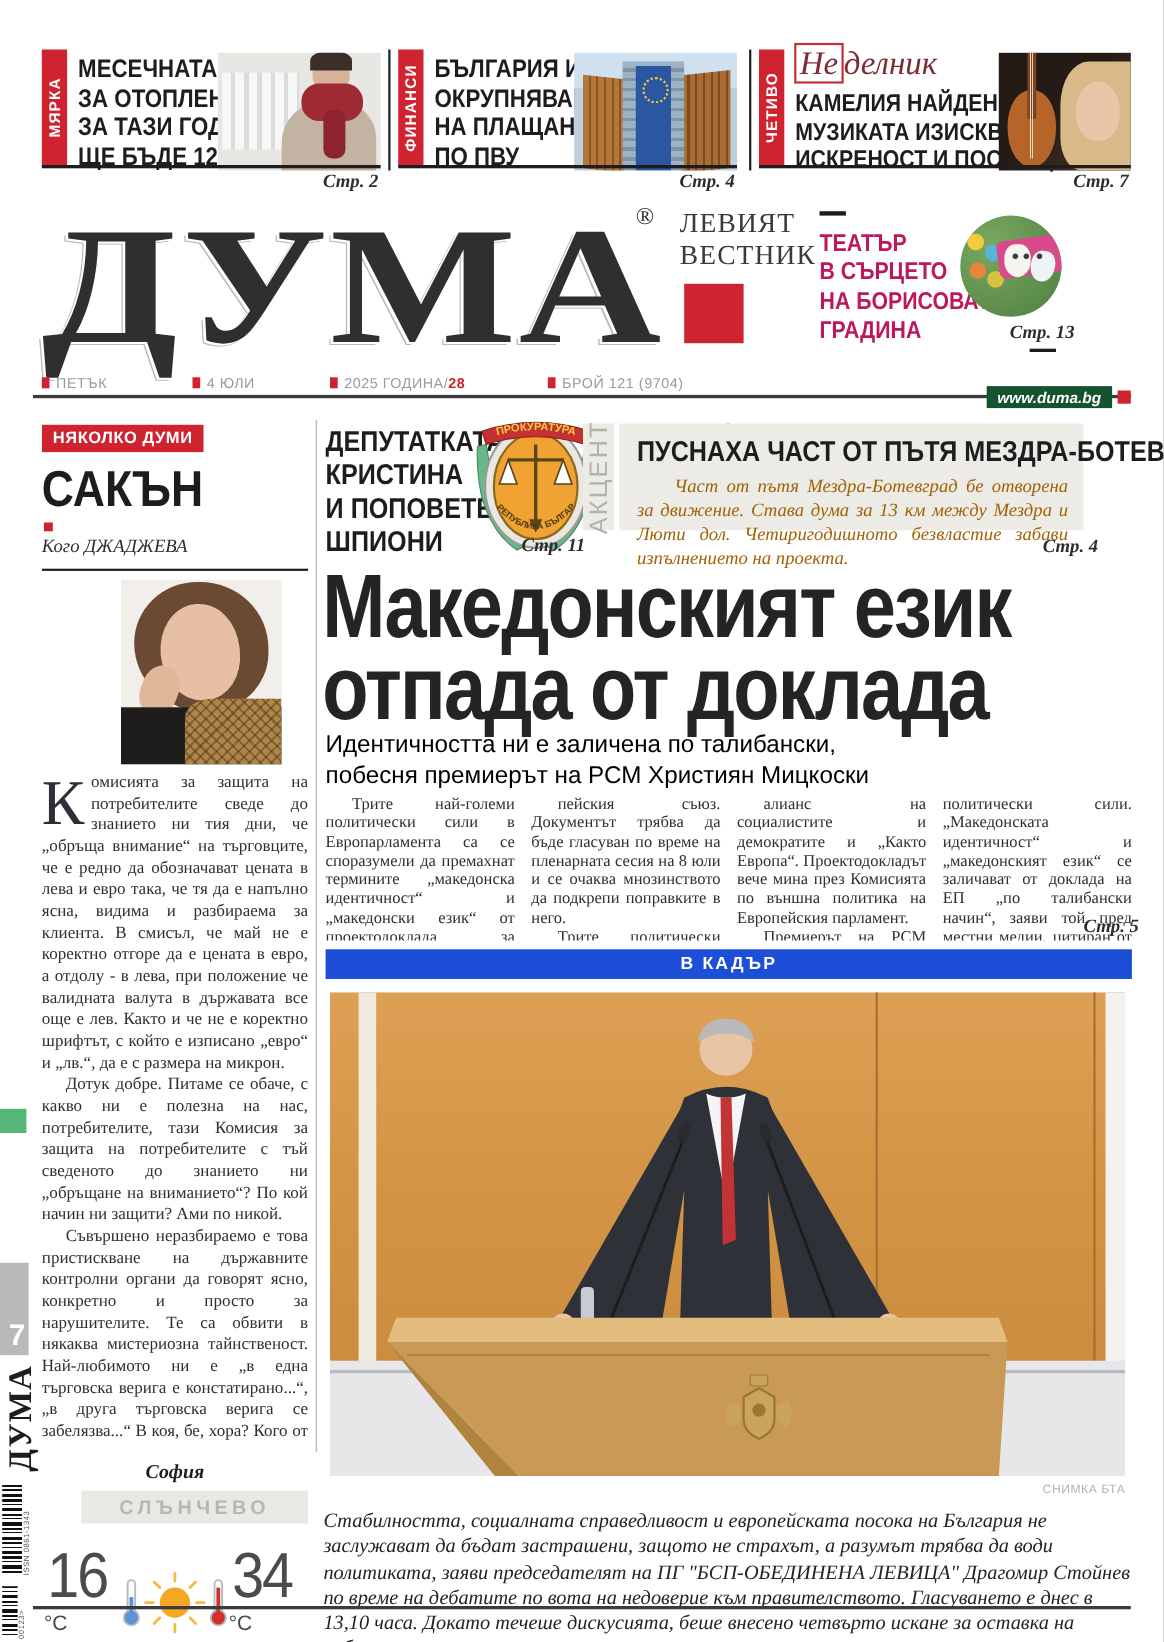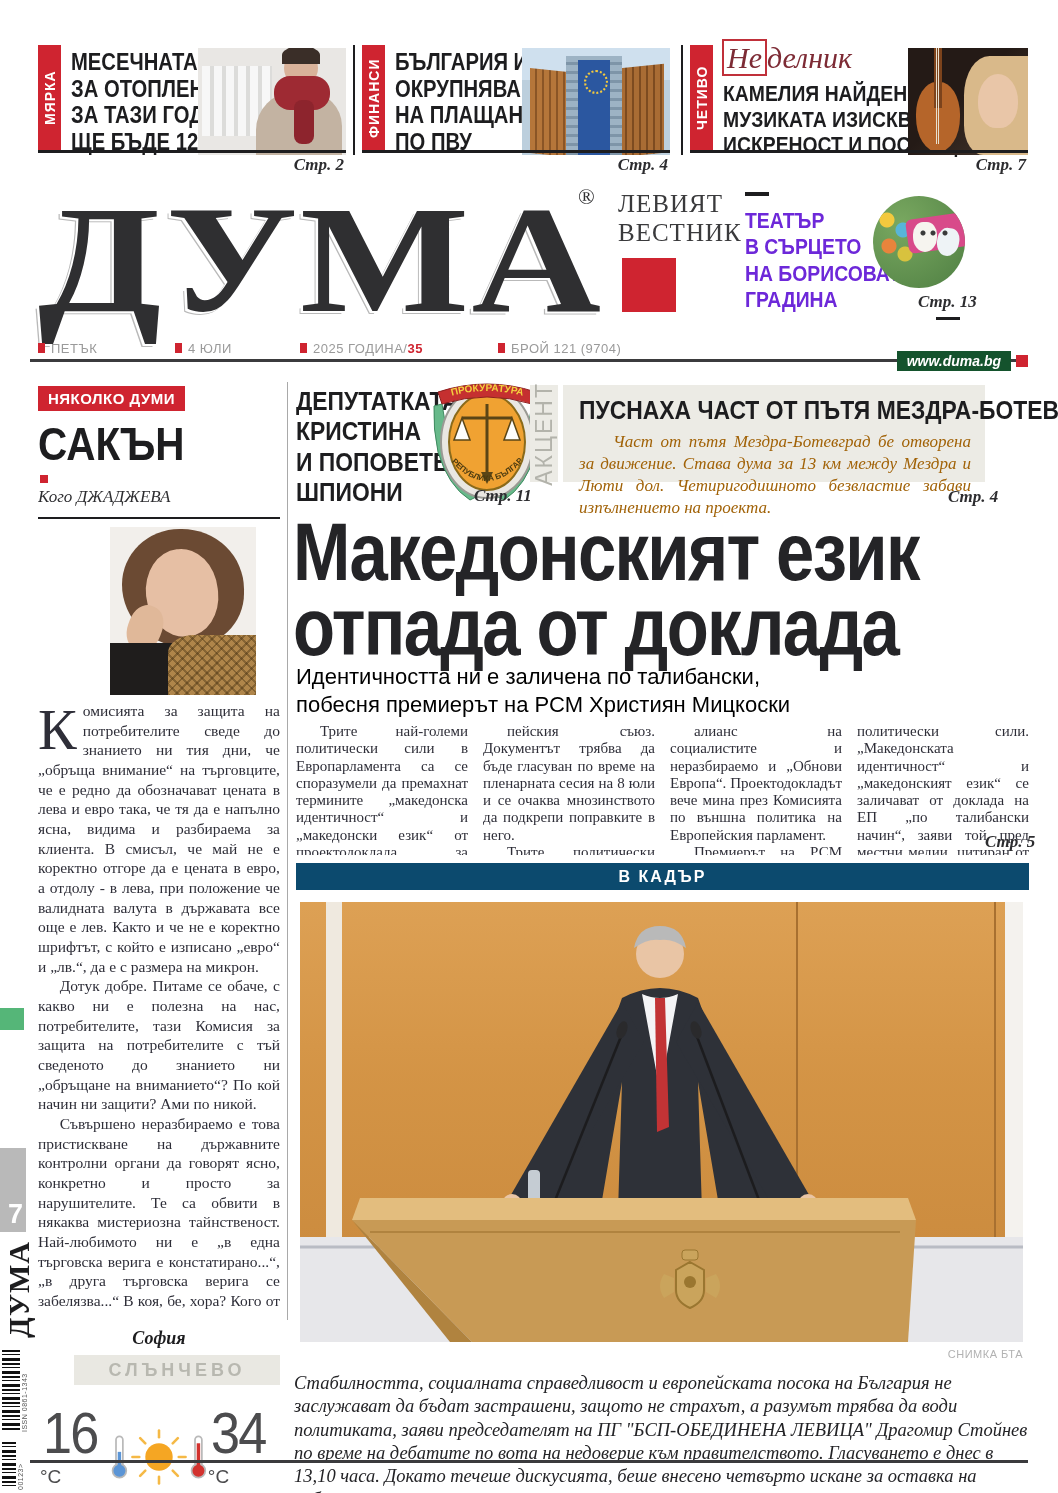--- a/index.html
+++ b/index.html
@@ -19,21 +19,21 @@
   .teaser-page{position:absolute;right:2px;bottom:0;}
   .tphoto{position:absolute;top:3px;height:107px;overflow:hidden;}
   .vdiv{position:absolute;top:45px;height:110px;width:2px;background:#1d1d1f;}
   
   .logo{font-family:"Liberation Serif",serif;font-weight:bold;font-size:152px;line-height:1;color:#2f2f31;
         letter-spacing:2px;display:inline-block;transform:scaleX(1.18);transform-origin:0 0;
         text-shadow:-2px 2px 0 #fff,-3px 3px 0 #b9b9b9;}
   .reg{font-family:"Liberation Serif",serif;font-size:22px;color:#2f2f31;}
   .tagline{font-family:"Liberation Serif",serif;font-size:25px;line-height:1.15;letter-spacing:1px;color:#3a3a3c;}
   .redsq{background:#cf2430;}
-  .promo-head{font-weight:bold;font-size:22px;line-height:1.2;color:#6d28d9;}
+  .promo-head{font-weight:bold;font-size:22px;line-height:1.2;color:#be185d;}
   .dash{background:#1d1d1f;}
   
   .info-item{position:absolute;top:341px;font-size:13px;color:#9a9a9a;letter-spacing:.5px;}
   .info-item i.sq{display:inline-block;width:7px;height:10px;background:#cf2430;margin-right:6px;}
   .price{font-family:"Liberation Serif",serif;font-style:italic;font-weight:bold;font-size:20px;color:#2d2d30;}
   .siterow{position:absolute;top:351px;right:30px;display:flex;align-items:center;gap:5px;}
   .sitebox{background:#14532d;color:#fff;font-style:italic;font-weight:bold;font-size:14px;padding:2px 10px;}
   
   .rubric{background:#cf2430;color:#fff;font-weight:bold;font-size:15px;letter-spacing:.5px;padding:4px 10px;display:inline-block;}
   .op-title{font-weight:bold;font-size:46px;color:#1d1d1f;}
@@ -47,21 +47,21 @@
   .aклabel{position:absolute;background:#ecebe5;display:flex;align-items:center;justify-content:center;}
   .aклabel span{writing-mode:vertical-rl;transform:rotate(180deg);color:#b3b3ab;font-size:23px;letter-spacing:2px;}
   .accentbox{position:absolute;background:#ecebe5;}
   .accent-head{font-weight:bold;font-size:26px;color:#1d1d1f;}
   .accent-text{font-family:"Liberation Serif",serif;font-style:italic;font-size:17px;line-height:1.3;color:#a16207;text-align:justify;text-indent:2em;}
   .lead-line{font-weight:bold;font-size:82px;line-height:.92;color:#242427;letter-spacing:-2px;display:inline-block;transform:scaleX(.84);transform-origin:0 50%;white-space:nowrap;}
   .subhead{font-size:22px;line-height:1.27;color:#000000;}
   .cols{position:absolute;display:flex;gap:15px;}
   .col{width:172px;font-family:"Liberation Serif",serif;font-size:15px;line-height:1.15;text-align:justify;color:#2e2e38;}
   .col p{margin:0;text-indent:1.6em;}
-  .kicker{position:absolute;background:#0c4a6e;color:#fff;font-weight:bold;font-size:16px;letter-spacing:2px;
+  .kicker{position:absolute;background:#1d4ed8;color:#fff;font-weight:bold;font-size:16px;letter-spacing:2px;
           display:flex;align-items:center;justify-content:center;}
   .credit{font-size:11px;color:#b2b2b2;letter-spacing:.5px;}
   .caption{font-family:"Liberation Serif",serif;font-style:italic;font-size:18.5px;line-height:1.26;color:#232326;}
   .rule-thick{background:#3b3b3d;}
   .vrule{background:#a9a9a9;width:1px;}
   
   .wcity{font-family:"Liberation Serif",serif;font-style:italic;font-weight:bold;font-size:18px;text-align:center;color:#1d1d1f;}
   .wbar{background:#e9e8e2;color:#b8b8b0;font-size:18px;letter-spacing:4px;text-align:center;line-height:30px;font-weight:bold;}
   .wtemp{font-size:58px;color:#4c4c4e;font-weight:normal;letter-spacing:-2px;display:inline-block;transform:scaleX(.9);}
   .wdeg{font-size:19px;color:#4c4c4e;vertical-align:28px;letter-spacing:0;}
@@ -176,21 +176,21 @@
       <div class="art" style="left:40px;top:26px;width:24px;height:30px;background:#f6f4ef;border-radius:50% 50% 60% 60%;"></div>
       <div class="art" style="left:64px;top:32px;width:22px;height:28px;background:#eef3f6;border-radius:50% 50% 60% 60%;transform:rotate(10deg);"></div>
       <div class="art" style="left:46px;top:34px;width:34px;height:6px;background:radial-gradient(circle at 4px 3px,#3a3a3a 2px,transparent 3px),radial-gradient(circle at 14px 3px,#3a3a3a 2px,transparent 3px),radial-gradient(circle at 26px 3px,#3a3a3a 2px,transparent 3px);"></div>
     </div>
     <div class="abs pageref" style="left:880px;top:108px;">Стр. 13</div>
     <div class="abs dash" style="left:898px;top:133px;width:24px;height:3px;"></div>
   </div>
 
   <div class="info-item" style="left:38px;"><i class="sq"></i><span>ПЕТЪК</span></div>
   <div class="info-item" style="left:175px;text-align:right;"><i class="sq"></i><span>4 ЮЛИ</span></div>
-  <div class="info-item" style="left:300px;"><i class="sq"></i><span>2025 ГОДИНА/</span><span style="color:#cf2430;font-weight:bold;">35</span></div>
+  <div class="info-item" style="left:300px;"><i class="sq"></i><span>2025 ГОДИНА/</span><span style="color:#cf2430;font-weight:bold;">28</span></div>
   <div class="info-item" style="left:498px;"><i class="sq"></i><span>БРОЙ 121 (9704)</span></div>
   <div class="abs price" style="left:655px;top:335px;margin-top:46px;">1 лв.</div>
   <div class="abs rule-thick" style="left:30px;top:359px;width:998px;height:3px;"></div>
   <div class="siterow">
     <span class="sitebox">www.duma.bg</span>
     <span class="redsq" style="width:12px;height:12px;display:inline-block;"></span>
   </div>
 
   <div class="abs vrule" style="left:287px;top:382px;height:938px;"></div>
 
@@ -289,21 +289,21 @@
   </div>
   <div class="cols" style="left:296px;top:723px;width:733px;height:132px;overflow:hidden;">
     <div class="col">
       <p>Трите най-големи политически сили в Европарламента са се споразумели да премахнат термините „македонска идентичност“ и „македонски език“ от проектодоклада за напредъка на РС Македония по пътя й към членството в Евро-</p>
     </div>
     <div class="col">
       <p>пейския съюз. Документът трябва да бъде гласуван по време на пленарната сесия на 8 юли и се очаква мнозинството да подкрепи поправките в него.</p>
       <p>Трите политически сили са: Европейската народна партия, Прогресивният</p>
     </div>
     <div class="col">
-      <p>алианс на социалистите и неразбираемо и „Обнови Европа“. Проектодокладът вече мина през Комисията по външна политика на Европейския парламент.</p>
+      <p>алианс на социалистите и демократите и „Както Европа“. Проектодокладът вече мина през Комисията по външна политика на Европейския парламент.</p>
       <p>Премиерът на РСМ Християн Мицкоски побесня от решението на трите</p>
     </div>
     <div class="col">
       <p style="text-indent:0;">политически сили. „Македонската идентичност“ и „македонският език“ се заличават от доклада на ЕП „по талибански начин“, заяви той пред местни медии, цитиран от агенция МИА.</p>
     </div>
   </div>
   <div class="abs pageref" style="left:985px;top:832px;">Стр. 5</div>
 
   <div class="kicker" style="left:296px;top:863px;width:733px;height:27px;">
     <span>В КАДЪР</span>

